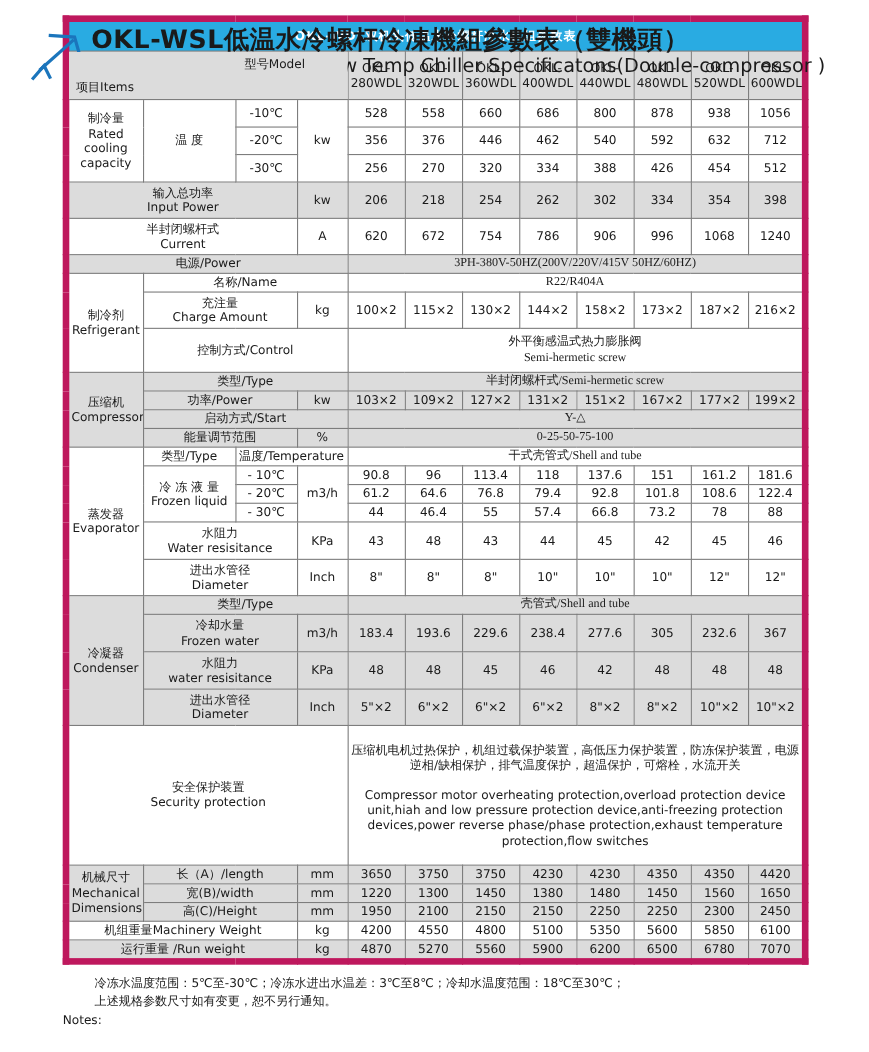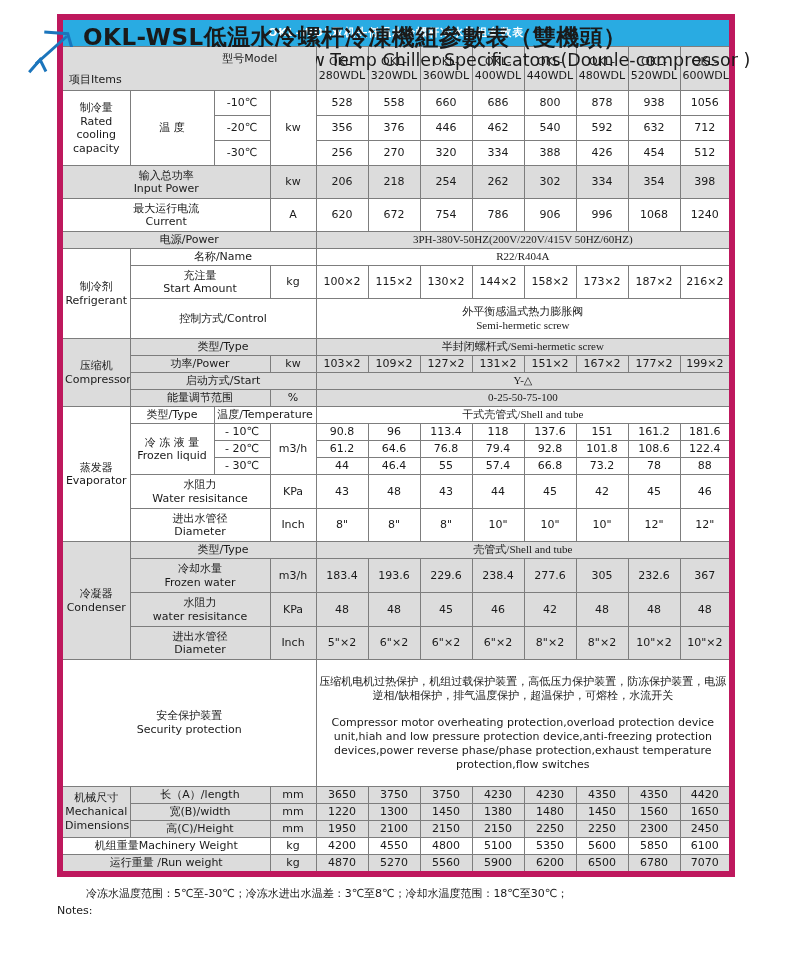--- a/index.html
+++ b/index.html
@@ -168,21 +168,21 @@
           <td class="val">218</td>
           <td class="val">254</td>
           <td class="val">262</td>
           <td class="val">302</td>
           <td class="val">334</td>
           <td class="val">354</td>
           <td class="val">398</td>
         </tr>
 
     <tr class="r33">
-      <td colspan="3">最大运行电流
+      <td colspan="3">半封闭螺杆式
 Current</td>
       <td>A</td>
     <td class="val">620</td>
           <td class="val">672</td>
           <td class="val">754</td>
           <td class="val">786</td>
           <td class="val">906</td>
           <td class="val">996</td>
           <td class="val">1068</td>
           <td class="val">1240</td>
@@ -194,21 +194,21 @@
     </tr>
 
     <tr class="r17">
       <td rowspan="3" class="sec-label">制冷剂
 Refrigerant</td>
       <td colspan="3">名称/Name</td>
       <td colspan="8" class="wide-val">R22/R404A</td>
     </tr>
     <tr class="r33">
       <td colspan="2">充注量
-Start Amount</td>
+Charge Amount</td>
       <td>kg</td>
     <td class="val">100×2</td>
           <td class="val">115×2</td>
           <td class="val">130×2</td>
           <td class="val">144×2</td>
           <td class="val">158×2</td>
           <td class="val">173×2</td>
           <td class="val">187×2</td>
           <td class="val">216×2</td>
         </tr>
@@ -434,16 +434,17 @@
           <td class="val">6500</td>
           <td class="val">6780</td>
           <td class="val">7070</td>
         </tr>
 
     </tbody>
   </table>
 
   <div class="notes">
     <div class="indent">冷冻水温度范围：5℃至-30℃；冷冻水进出水温差：3℃至8℃；冷却水温度范围：18℃至30℃；</div>
+    <div class="indent">上述规格参数尺寸如有变更，恕不另行通知。</div>
     <div>Notes:</div>
   </div>
 
 </div>
 
 </body></html>

